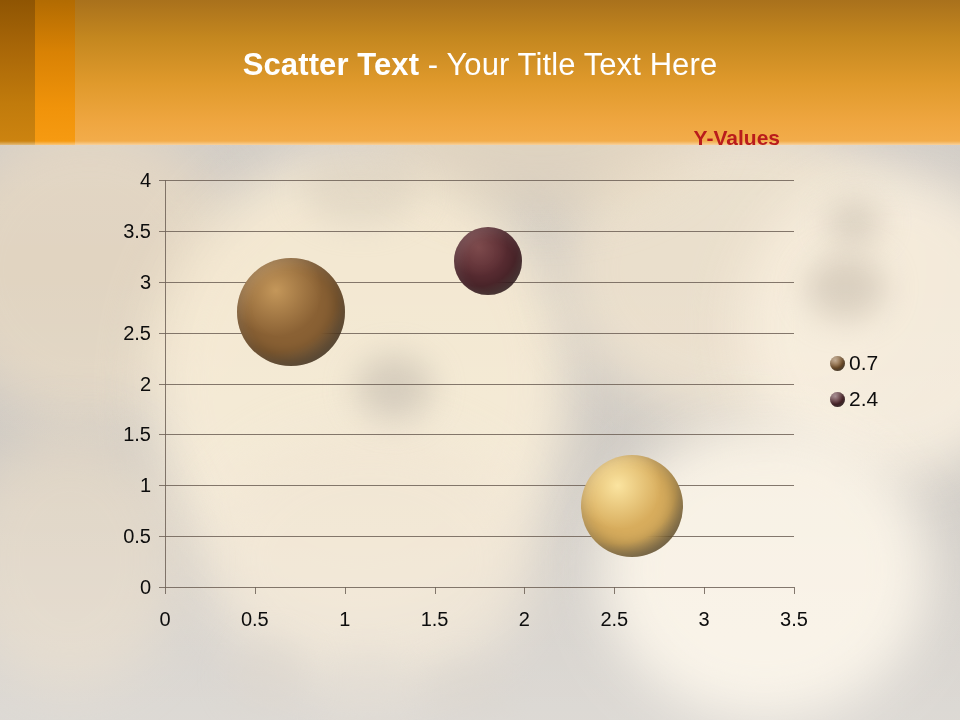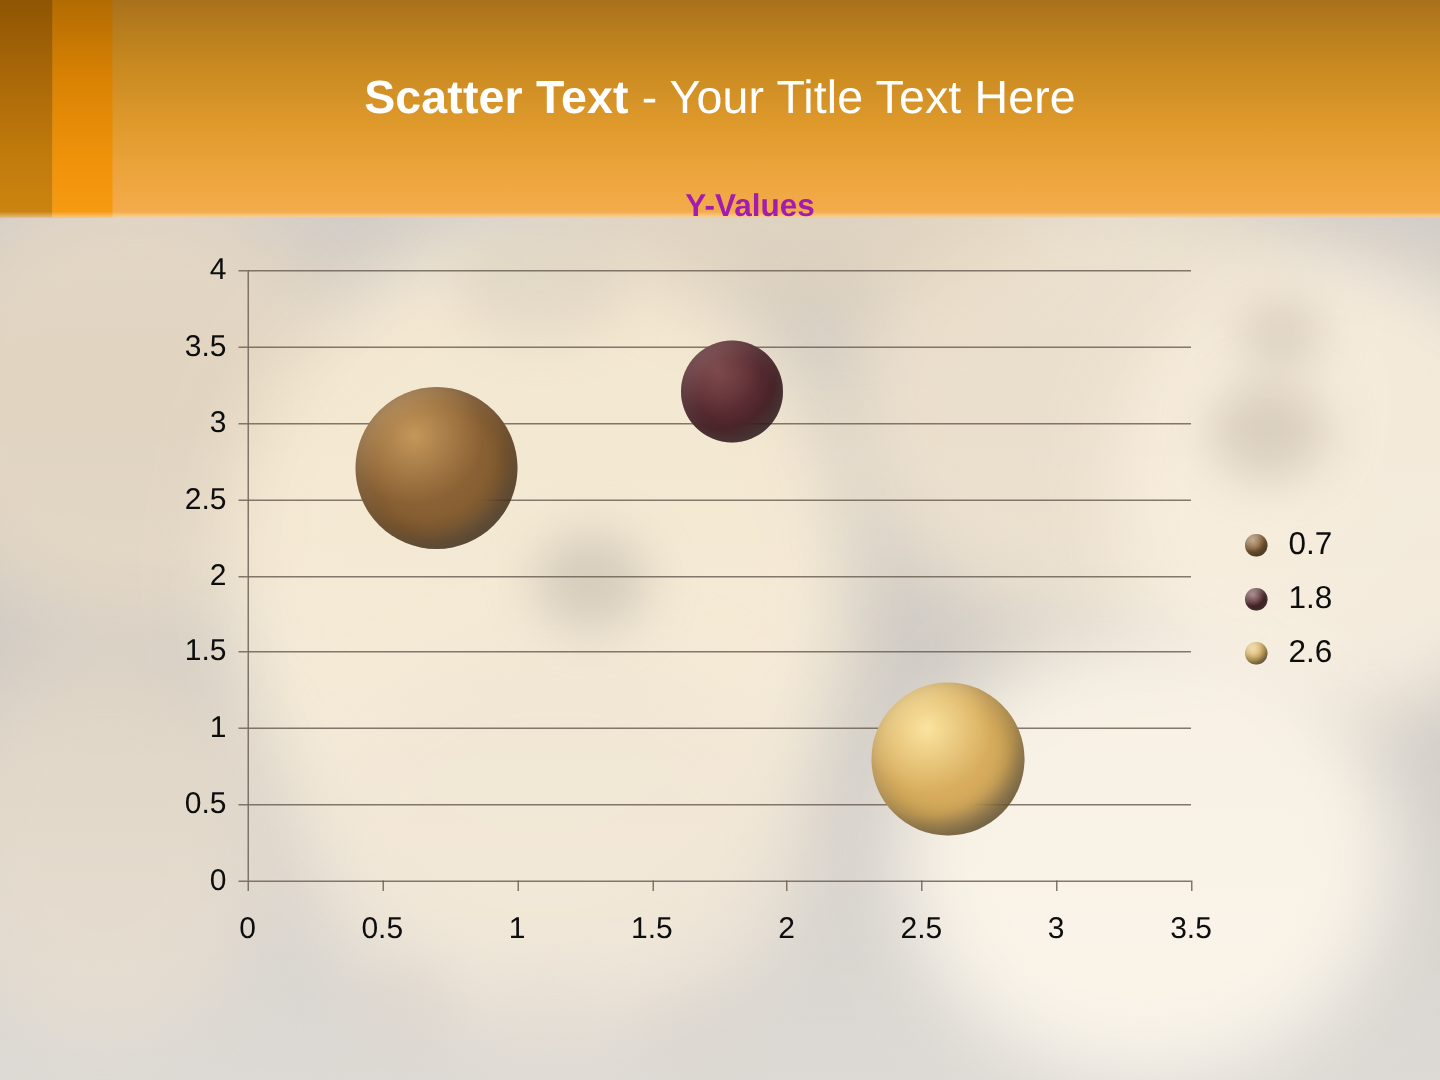--- a/index.html
+++ b/index.html
@@ -46,21 +46,21 @@
     position:absolute;left:0;top:48px;width:960px;
     text-align:center;color:#ffffff;font-size:31px;line-height:34px;
     letter-spacing:0.1px;white-space:nowrap;
   }
   .slide-title .t-bold{font-weight:bold;}
   .slide-title .t-rest{font-weight:normal;}
 
   
   .chart-title{
     position:absolute;left:220px;top:126px;width:560px;
-    text-align:center;color:#a21caf;font-weight:bold;font-size:21px;
+    text-align:right;color:#b91c1c;font-weight:bold;font-size:21px;
     line-height:24px;white-space:nowrap;
   }
   .plot{position:absolute;left:165px;top:180px;width:629px;height:407px;}
   .gridline{position:absolute;left:0;width:629px;height:1px;background:#6f6257;opacity:.85;}
   .yaxis-line{position:absolute;left:0;top:0;width:1px;height:407px;background:#6f6257;opacity:.85;}
   .ytick{position:absolute;left:-6px;width:6px;height:1px;background:#6f6257;opacity:.85;}
   .ylabel{
     position:absolute;right:0;width:52px;text-align:right;
     color:#0d0d0d;font-size:20px;line-height:20px;
   }
@@ -81,21 +81,21 @@
   }
 
   
   .legend{position:absolute;left:830px;top:348px;width:120px;}
   .legend-row{position:relative;height:36px;}
   .legend-mark{
     position:absolute;left:0;top:8px;width:15px;height:15px;border-radius:50%;
     box-shadow:inset -2px -3px 5px rgba(0,0,0,0.45), inset 1px 2px 3px rgba(255,255,255,0.22);
   }
   .legend-text{
-    position:absolute;left:29px;top:0;color:#0d0d0d;font-size:21px;line-height:30px;
+    position:absolute;left:19px;top:0;color:#0d0d0d;font-size:21px;line-height:30px;
   }
 </style>
 </head>
 <body>
 
 <div id="slide">
 
   <div class="bg">
     <div class="bg-base"></div>
 
@@ -190,21 +190,17 @@
       </div>
     </div>
 
   <div class="legend" id="legend">
       <div class="legend-row">
         <span class="legend-mark" style="background: radial-gradient(circle at 36% 30%, rgb(191, 168, 143) 0%, rgb(138, 97, 52) 55%, rgba(0, 0, 0, 0.5) 100%);"></span>
         <span class="legend-text">0.7</span>
       </div>
       <div class="legend-row">
         <span class="legend-mark" style="background: radial-gradient(circle at 36% 30%, rgb(165, 140, 143) 0%, rgb(91, 45, 51) 55%, rgba(0, 0, 0, 0.5) 100%);"></span>
-        <span class="legend-text">1.8</span>
-      </div>
-      <div class="legend-row">
-        <span class="legend-mark" style="background: radial-gradient(circle at 36% 30%, rgb(240, 218, 172) 0%, rgb(227, 187, 104) 55%, rgba(0, 0, 0, 0.5) 100%);"></span>
-        <span class="legend-text">2.6</span>
+        <span class="legend-text">2.4</span>
       </div>
     </div>
 
 </div>
 
 </body></html>

